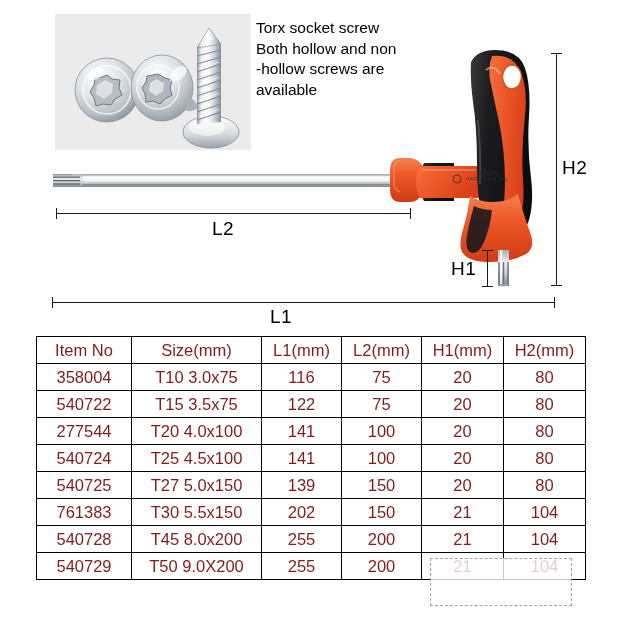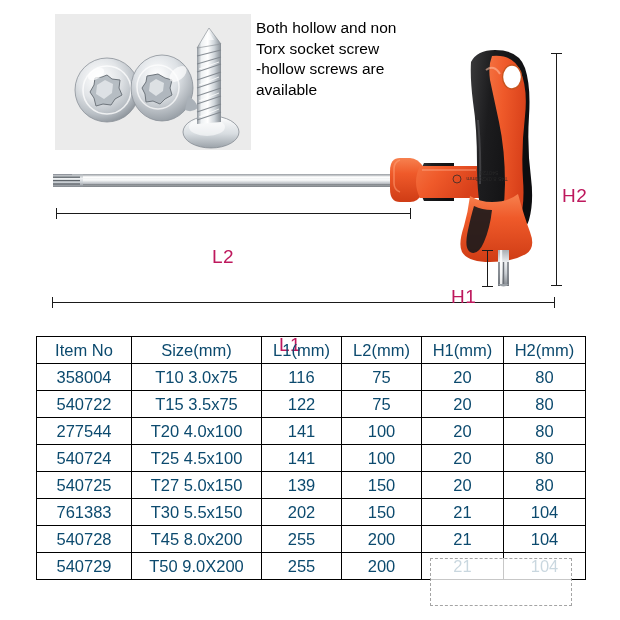--- a/index.html
+++ b/index.html
@@ -27,35 +27,35 @@
 
   
   #tool-area{position:absolute;left:0;top:0;width:620px;height:325px;}
 
   
   .dim-line{position:absolute;background:#1a1a1a;}
   .dim-h{height:1px;}
   .dim-v{width:1px;}
   .tick-v{position:absolute;width:1px;height:11px;background:#1a1a1a;}
   .tick-h{position:absolute;height:1px;width:11px;background:#1a1a1a;}
-  .dim-label{position:absolute;font-size:19px;color:#be185d;letter-spacing:.5px;margin-top:28px;}
+  .dim-label{position:absolute;font-size:19px;color:#000000;letter-spacing:.5px;}
 
   
   #spec-table{
     position:absolute;left:36px;top:336px;
     border-collapse:collapse;
     width:549px;
     table-layout:fixed;
   }
   #spec-table td,#spec-table th{
     border:1.4px solid #000;
     text-align:center;
     font-size:16.5px;
     font-weight:400;
-    color:#0c4a6e;
+    color:#7f1d1d;
     height:26px;
     padding:0;
     line-height:26px;
     white-space:nowrap;
   }
   #spec-table th{font-weight:400;}
   .col-item{width:95px;}
   .col-size{width:130px;}
   .col-l1{width:80px;}
   .col-l2{width:80px;}
@@ -147,22 +147,22 @@
         <path d="M-4,37 L16,30"></path>
       </g>
 
       <path d="M-6,16 L6,-4 L18,12 Z" fill="url(#shaftG)" stroke="#7f868d" stroke-width="0.6"></path>
       <path d="M1,8 L6,0 L11,8 Z" fill="#ffffff" opacity="0.6"></path>
     </g>
   </svg>
 </div>
 
 <div id="callout">
+  <div>Torx socket screw</div>
   <div>Both hollow and non</div>
-  <div>Torx socket screw</div>
   <div>-hollow screws are</div>
   <div>available</div>
 </div>
 
 <div id="tool-area">
 
   <svg width="620" height="325" viewBox="0 0 620 325">
     <defs>
       <linearGradient id="rodG" x1="0" y1="0" x2="0" y2="1">
         <stop offset="0%" stop-color="#9a9ea3"></stop>
@@ -284,21 +284,21 @@
   
   <div class="dim-line dim-h" style="left:56px;top:213px;width:355px;"></div>
   <div class="tick-v" style="left:56px;top:208px;"></div>
   <div class="tick-v" style="left:410px;top:208px;"></div>
   <div class="dim-label" style="left:212px;top:218px;">L2</div>
 
   
   <div class="dim-line dim-h" style="left:52px;top:302px;width:503px;"></div>
   <div class="tick-v" style="left:52px;top:297px;"></div>
   <div class="tick-v" style="left:554px;top:297px;"></div>
-  <div class="dim-label" style="left:279px;top:306px;">L1</div>
+  <div class="dim-label" style="left:270px;top:306px;">L1</div>
 
   
   <div class="dim-line dim-v" style="left:556px;top:53px;height:232px;"></div>
   <div class="tick-h" style="left:551px;top:53px;"></div>
   <div class="tick-h" style="left:551px;top:285px;"></div>
   <div class="dim-label" style="left:562px;top:157px;">H2</div>
 
   
   <div class="dim-line dim-v" style="left:487px;top:250px;height:36px;"></div>
   <div class="tick-h" style="left:482px;top:250px;"></div>

